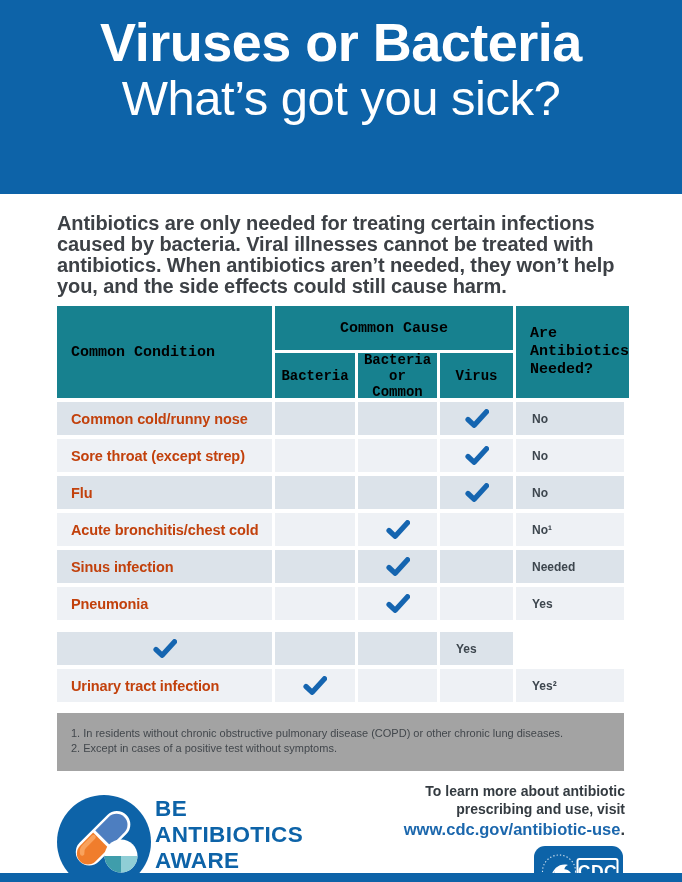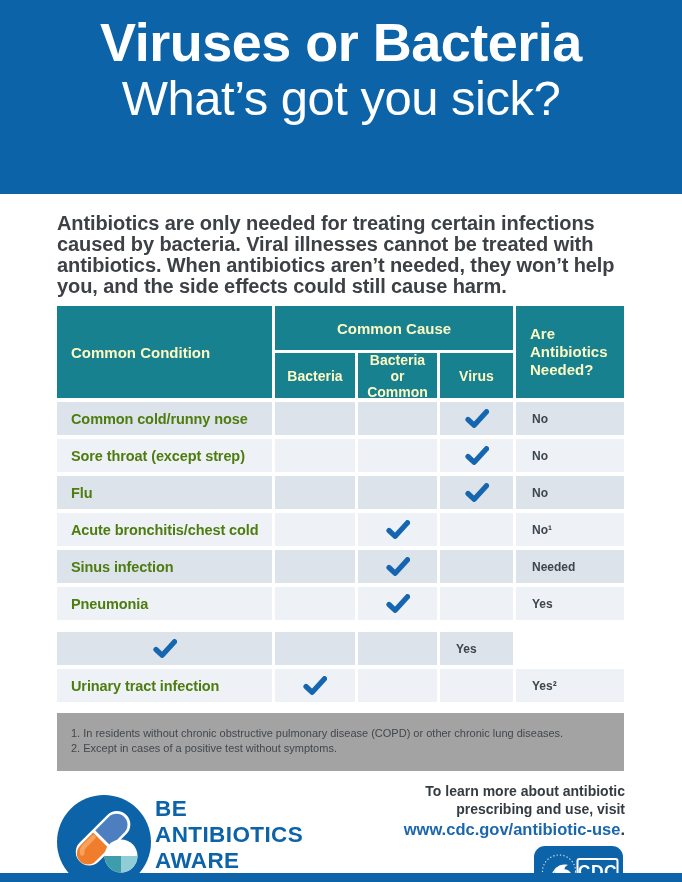--- a/index.html
+++ b/index.html
@@ -45,38 +45,38 @@
   .vb-table { margin:9px 57px 0 57px; width:567px; }
   .thead {
     display:grid;
     grid-template-columns:215px 80px 79px 73px 1fr;
     grid-template-rows:44px 45px;
     gap:3px;
     grid-template-areas:
       "cond cause cause cause need"
       "cond b     bv    v    need";
   }
-  .th { background:#17818f; color:#fef9c3; font-weight:bold; }
+  .th { background:#17818f; color:#000000; font-weight:bold;font-family:Liberation Mono, monospace; }
   .th-cond { grid-area:cond; display:flex; align-items:center; padding-left:14px; font-size:15px; }
   .th-cause { grid-area:cause; display:flex; align-items:center; justify-content:center; font-size:15px; }
   .th-b { grid-area:b; } .th-bv { grid-area:bv; } .th-v { grid-area:v; }
   .th-sub { display:flex; align-items:center; justify-content:center; text-align:center; font-size:14px; line-height:16px; padding:0 6px; }
   .th-need { grid-area:need; display:flex; flex-direction:column; justify-content:center; padding-left:14px; font-size:15px; line-height:18px; }
   .vb-row {
     display:grid;
     grid-template-columns:215px 80px 79px 73px 1fr;
     gap:3px;
     height:33px;
     margin-top:4px;
   }
   .vb-row.row-gap { margin-top:12px; }
   .row-dark  .cell { background:#dce3ea; }
   .row-light .cell { background:#eef1f5; }
   .cell { display:flex; align-items:center; }
-  .cell-cond { padding-left:14px; font-size:14.5px; font-weight:bold; color:#4d7c0f; letter-spacing:-0.1px; }
+  .cell-cond { padding-left:14px; font-size:14.5px; font-weight:bold; color:#c2410c; letter-spacing:-0.1px; }
   .cell-cause { justify-content:center; }
   .cell-cause svg { display:none; }
   .cell-cause.checked svg { display:block; }
   .cell-answer { padding-left:16px; font-size:12px; font-weight:bold; color:#3d464e; }
   .footnotes {
     margin:11px 57px 0 57px;
     width:567px;
     background:#a3a3a3;
     padding:13px 16px 15px 14px;
     font-size:11px;

